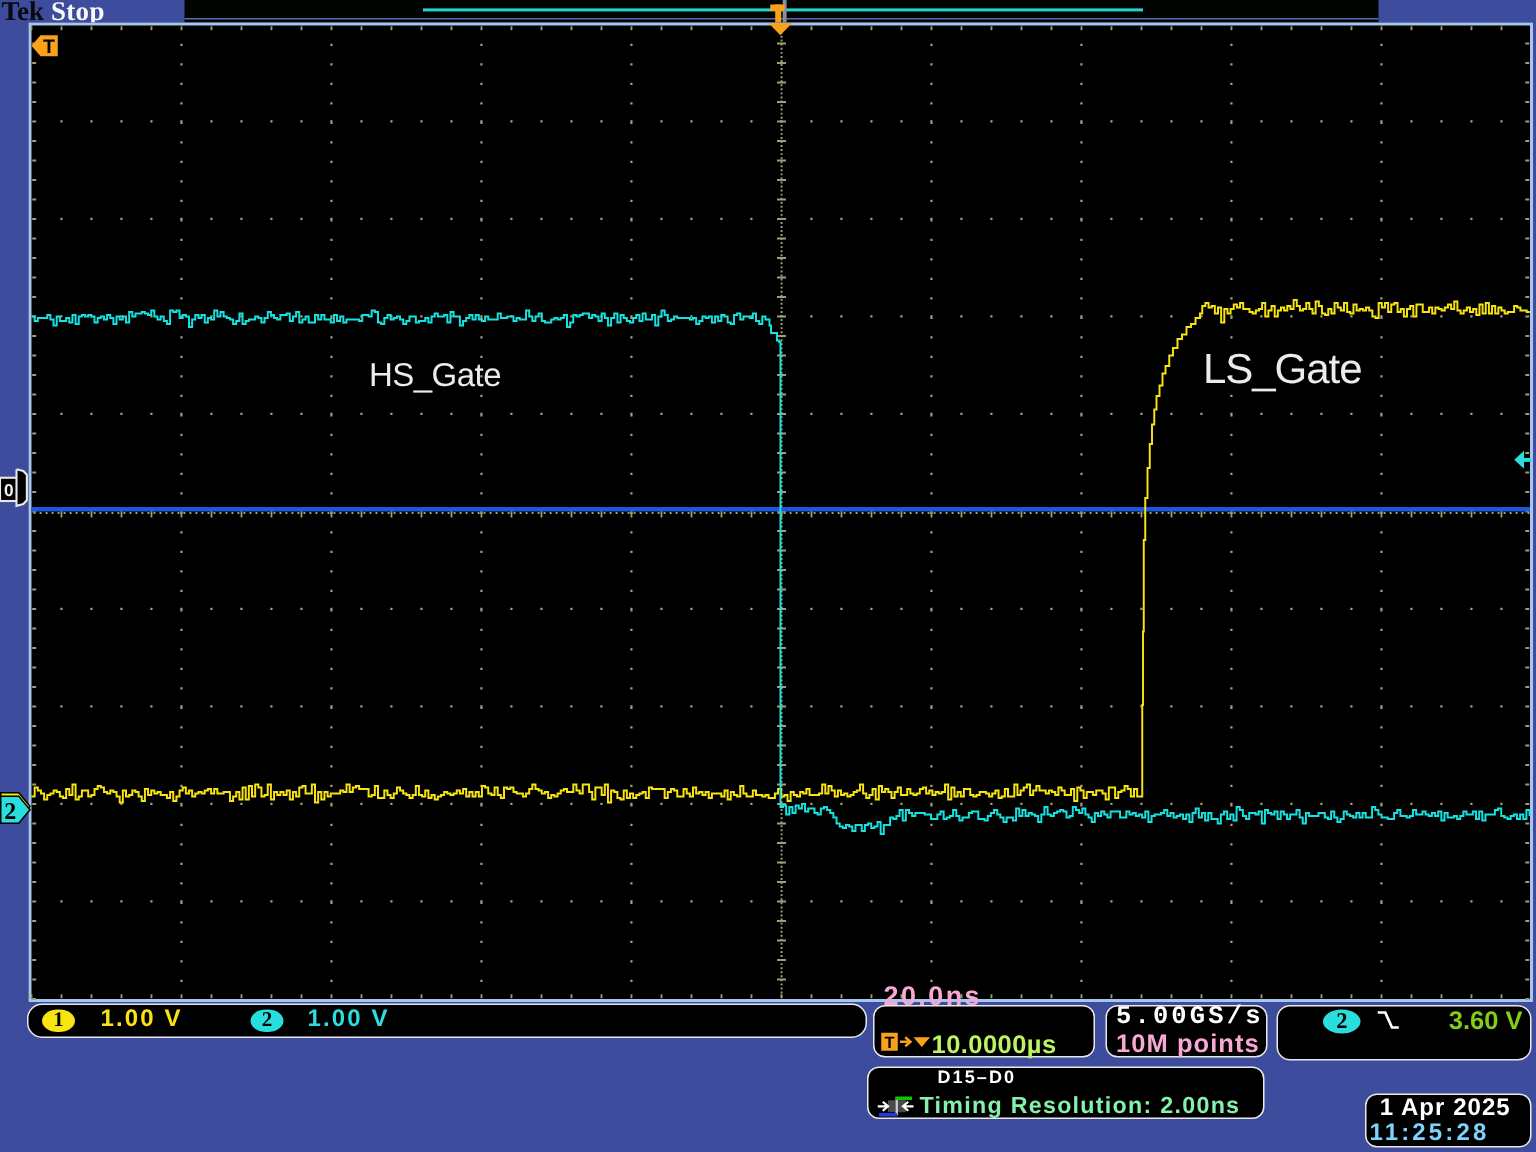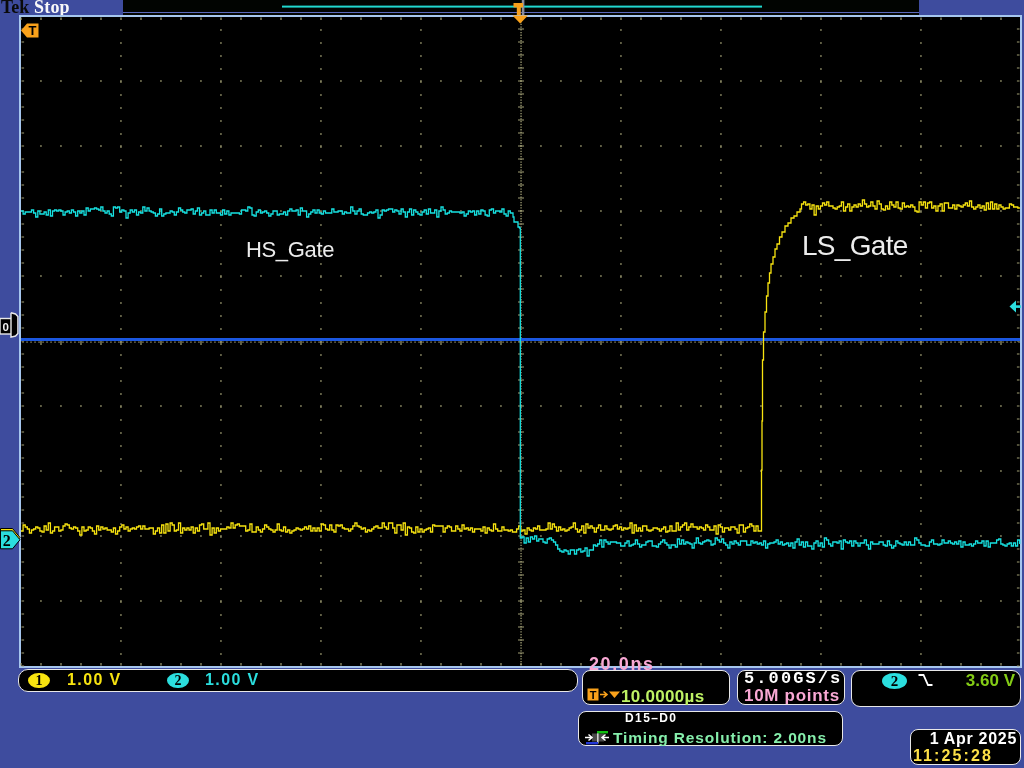--- a/index.html
+++ b/index.html
@@ -84,14 +84,14 @@
   <rect x="13" y="3.5" width="6" height="8" fill="#4a4a4a"></rect>
   <rect x="12" y="1.5" width="1.6" height="12" fill="#cfcfcf"></rect>
   <rect x="12" y="1" width="11" height="2.4" fill="#0fc00f"></rect>
   <rect x="1" y="12" width="12" height="2.4" fill="#2439d8"></rect>
   <path d="M0 7.5 h6 M3.5 4.5 l3.5 3 l-3.5 3" stroke="#fff" stroke-width="1.5" fill="none"></path>
   <path d="M24 7.5 h-6 M20.5 4.5 l-3.5 3 l3.5 3" stroke="#fff" stroke-width="1.5" fill="none"></path>
 </svg>
 <div class="t" style="left:613px;top:729.2px;font-size:15.5px;color:#86efac;letter-spacing:0.85px;">Timing Resolution: 2.00ns</div>
 
 <div class="box" style="left:910px;top:729px;width:111px;height:36px;border-radius:8px;"></div>
-<div class="t" style="left:910px;top:729.5px;width:107px;text-align:right;font-size:16px;color:#fff;letter-spacing:0.7px;">1 Apr 2025</div>
-<div class="t" style="left:913px;top:746.5px;font-size:16px;color:#fde047;letter-spacing:2.1px;">11:25:28</div>
+<div class="t" style="left:910px;top:729.5px;width:107px;text-align:center;font-size:16px;color:#fff;letter-spacing:0.7px;">1 Apr 2025</div>
+<div class="t" style="left:913px;top:746.5px;font-size:16px;color:#7dd3fc;letter-spacing:2.1px;">11:25:28</div>
 
 </body></html>

